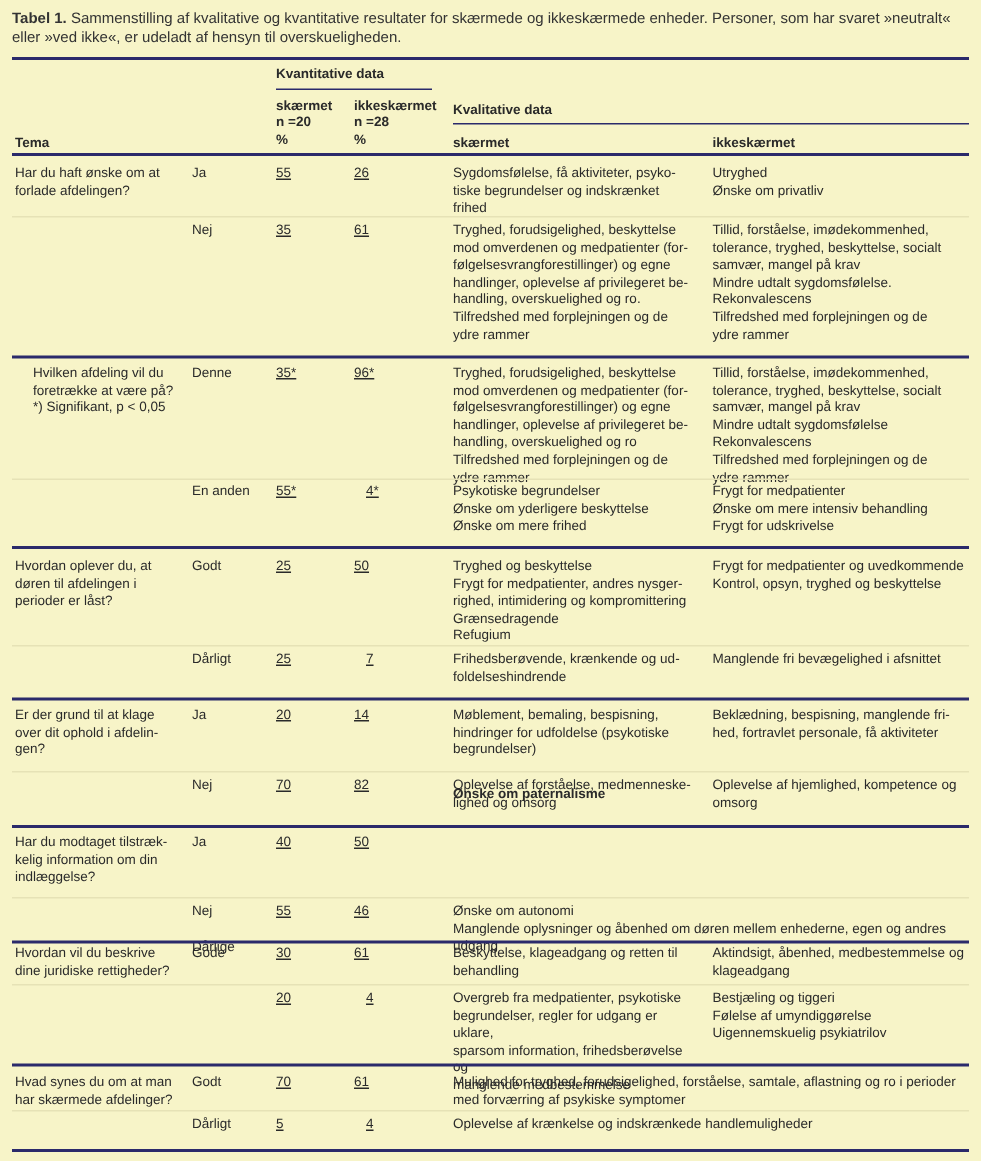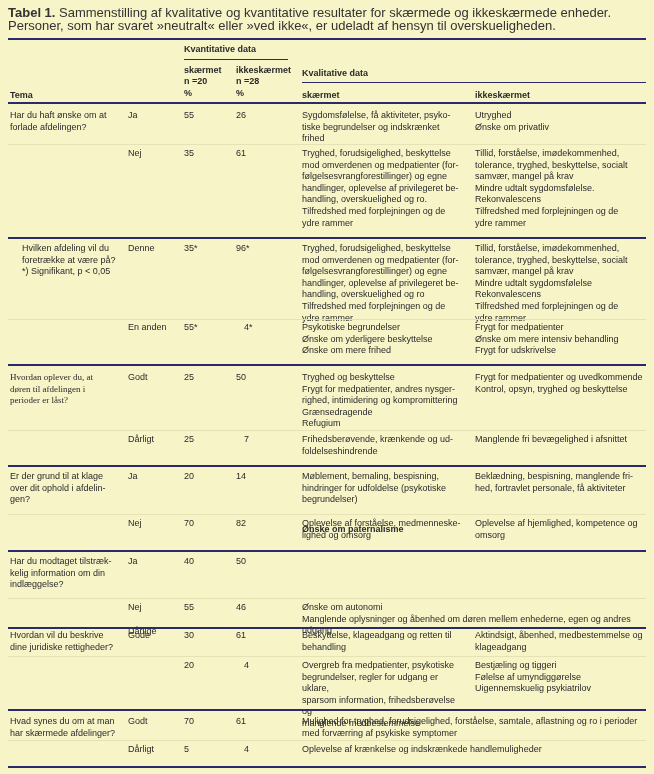--- a/index.html
+++ b/index.html
@@ -7,29 +7,29 @@
     width: 654px; height: 774px; overflow: hidden;
     background: #f7f4c8;
     font-family: "Liberation Sans", sans-serif;
     color: #2a2a2a;
     font-size: 9px;
     line-height: 11.6px;
   }
   .page { position: relative; width: 654px; height: 774px; }
   .caption {
     position: absolute; left: 8px; top: 6px; width: 640px;
-    font-size: 13px; line-height: 13px; color: #333;
+    font-size: 10px; line-height: 13px; color: #333;
   }
   .caption b { font-weight: bold; }
   .rule-dark { position: absolute; left: 8px; right: 8px; height: 2px; background: #2b2a6b; }
   .rule-thin { position: absolute; height: 1px; background: #2b2a6b; }
   .rule-light { position: absolute; left: 8px; right: 8px; height: 1px; background: #e6e2b6; }
   .hdr { position: absolute; font-weight: bold; font-size: 9px; color: #2a2a2a; }
   .cell { position: absolute; font-size: 9px; line-height: 11.6px; white-space: pre-line; }
-  .num { text-align: left; }
+  .num { text-align: left; text-decoration: underline; }
 </style>
 </head>
 <body>
 
 <div class="page">
   <div class="caption"><b>Tabel 1.</b><span> Sammenstilling af kvalitative og kvantitative resultater for skærmede og ikkeskærmede enheder. Personer, som har svaret »neutralt« eller »ved ikke«, er udeladt af hensyn til overskueligheden.</span></div>
 
   <div class="rule-dark" style="top:38px"></div>
 
   <div class="hdr" style="left:184px; top:44px">Kvantitative data</div>
@@ -111,21 +111,21 @@
         <div class="cell num" style="left: 184px; top: 322px;">55*</div>
         <div class="cell num" style="left: 244px; top: 322px;">4*</div>
         <div class="cell" style="left: 302px; top: 322px; width: 165px;">Psykotiske begrundelser
 Ønske om yderligere beskyttelse
 Ønske om mere frihed</div>
         <div class="cell" style="left: 475px; top: 322px; width: 172px;">Frygt for medpatienter
 Ønske om mere intensiv behandling
 Frygt for udskrivelse</div>
       </div>
       <div>
-        <div class="cell" style="left: 10px; top: 372px; width: 110px; font-family: Liberation Serif, serif;">Hvordan oplever du, at
+        <div class="cell" style="left: 10px; top: 372px; width: 110px;">Hvordan oplever du, at
 døren til afdelingen i
 perioder er låst?</div>
         <div class="cell" style="left: 128px; top: 372px;">Godt</div>
         <div class="cell num" style="left: 184px; top: 372px;">25</div>
         <div class="cell num" style="left: 236px; top: 372px;">50</div>
         <div class="cell" style="left: 302px; top: 372px; width: 165px;">Tryghed og beskyttelse
 Frygt for medpatienter, andres nysger-
 righed, intimidering og kompromittering
 Grænsedragende
 Refugium</div>

